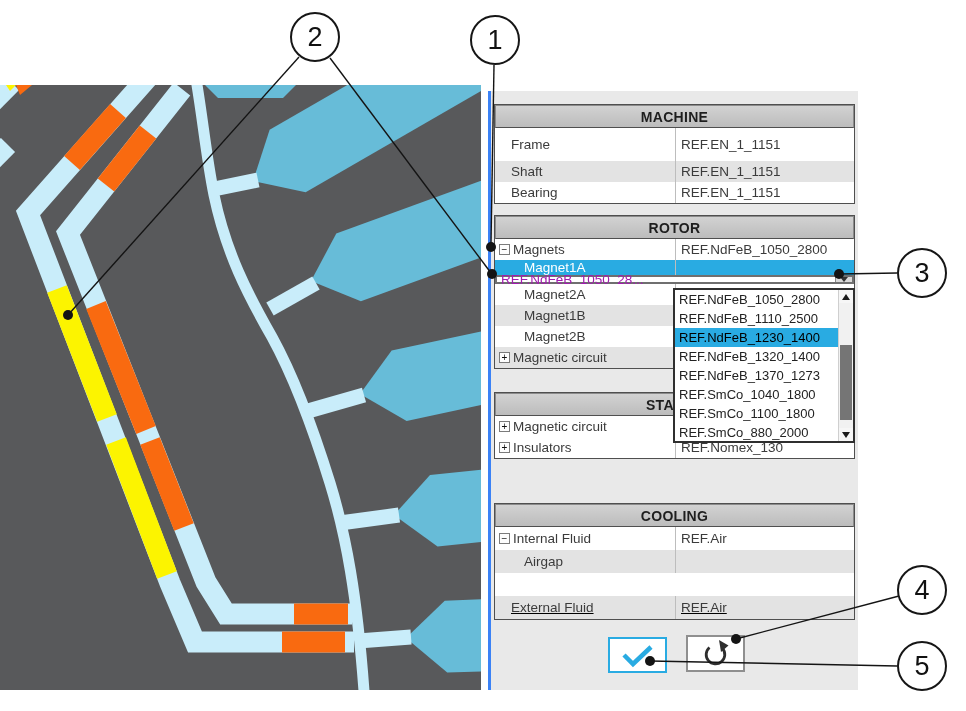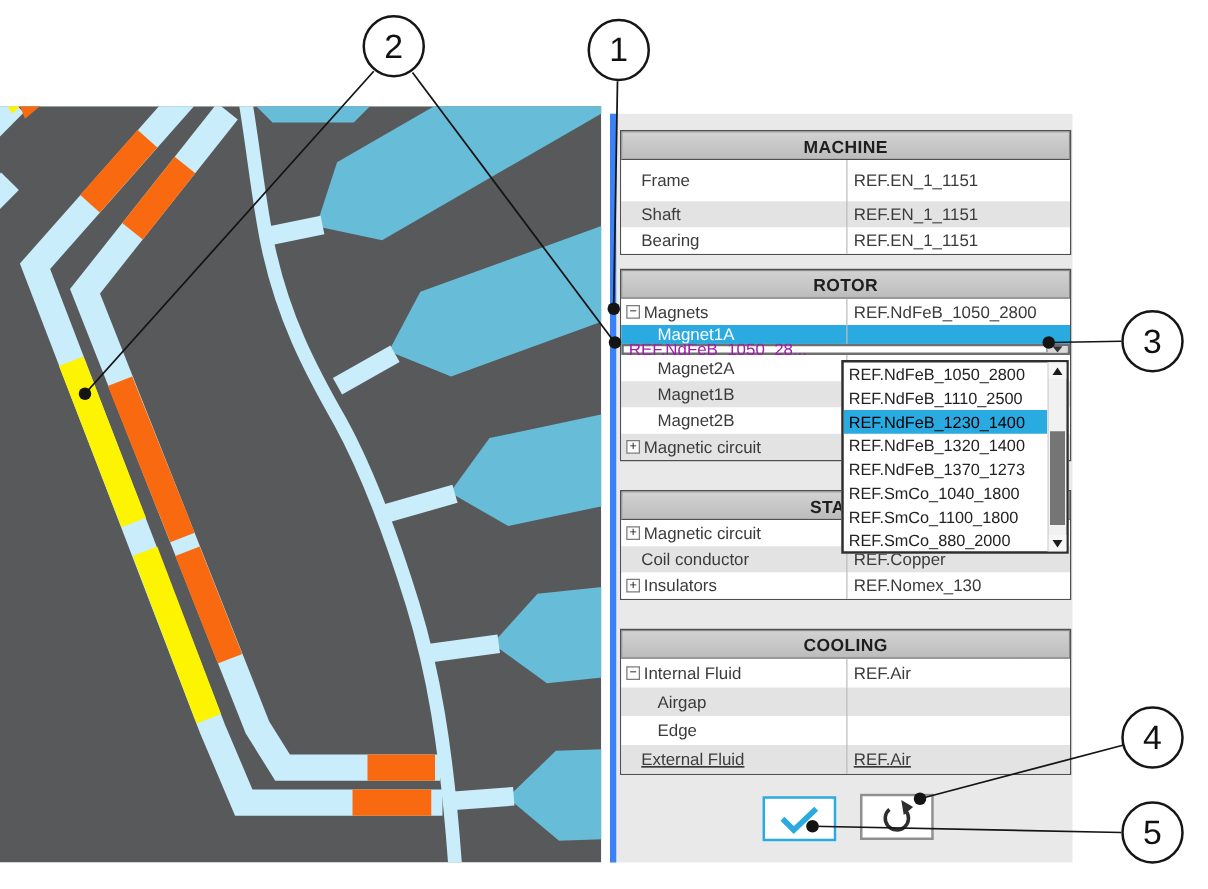--- a/index.html
+++ b/index.html
@@ -14,21 +14,21 @@
   
   #graphic{position:absolute;left:0;top:85px}
   .gfx-bg{fill:var(--bg)}
   .slot{fill:var(--slot);stroke:none}
   .chan{stroke:var(--chan);fill:none}
   .mag-o{stroke:var(--orange);fill:none}
   .mag-y{stroke:var(--yellow);fill:none}
 
   
   .panel{position:absolute;left:488px;top:91px;width:370px;height:599px;
-         background:var(--panel);border-left:5px solid #3b82f6}
+         background:var(--panel);border-left:3px solid #3b82f6}
   .tbl{position:absolute;left:3px;width:361px;border:1px solid #4f4f4f;background:#fff}
   .tbl-h{height:23px;display:flex;align-items:center;justify-content:center;
          font-size:14px;font-weight:bold;color:#1e1e1e;letter-spacing:.3px;
          background:linear-gradient(var(--head1),var(--head2));
          border:1px solid #8b8b8b;border-bottom:1px solid #4f4f4f}
   .row{display:flex;background:#fff}
   .row.alt{background:var(--alt)}
   .row.sel{background:var(--accent)}
   .row.sel .lbl{color:#fff}
   .lbl{width:181px;display:flex;align-items:center;padding-left:4px;
@@ -224,29 +224,20 @@
         <div class="tbl-h">STATOR</div>
         <div class="row" style="height: 21px;">
           <div class="lbl">
             <span class="exp">+</span>
             <span>Magnetic circuit</span>
           </div>
           <div class="val">
             <span></span>
           </div>
         </div>
-        <div class="row alt" style="height: 21px;">
-          <div class="lbl">
-            <span class="sp" style="width: 12px;"></span>
-            <span>Coil conductor</span>
-          </div>
-          <div class="val">
-            <span>REF.Copper</span>
-          </div>
-        </div>
         <div class="row" style="height: 21px;">
           <div class="lbl">
             <span class="exp">+</span>
             <span>Insulators</span>
           </div>
           <div class="val">
             <span>REF.Nomex_130</span>
           </div>
         </div>
       </div>
@@ -264,24 +255,20 @@
         <div class="row alt" style="height: 23px;">
           <div class="lbl">
             <span class="sp" style="width: 25px;"></span>
             <span>Airgap</span>
           </div>
           <div class="val">
             <span></span>
           </div>
         </div>
         <div class="row" style="height: 23px;">
-          <div class="lbl">
-            <span class="sp" style="width: 25px;"></span>
-            <span>Edge</span>
-          </div>
           <div class="val">
             <span></span>
           </div>
         </div>
         <div class="row alt" style="height: 23px; text-decoration: underline;">
           <div class="lbl">
             <span class="sp" style="width: 12px;"></span>
             <span>External Fluid</span>
           </div>
           <div class="val">

